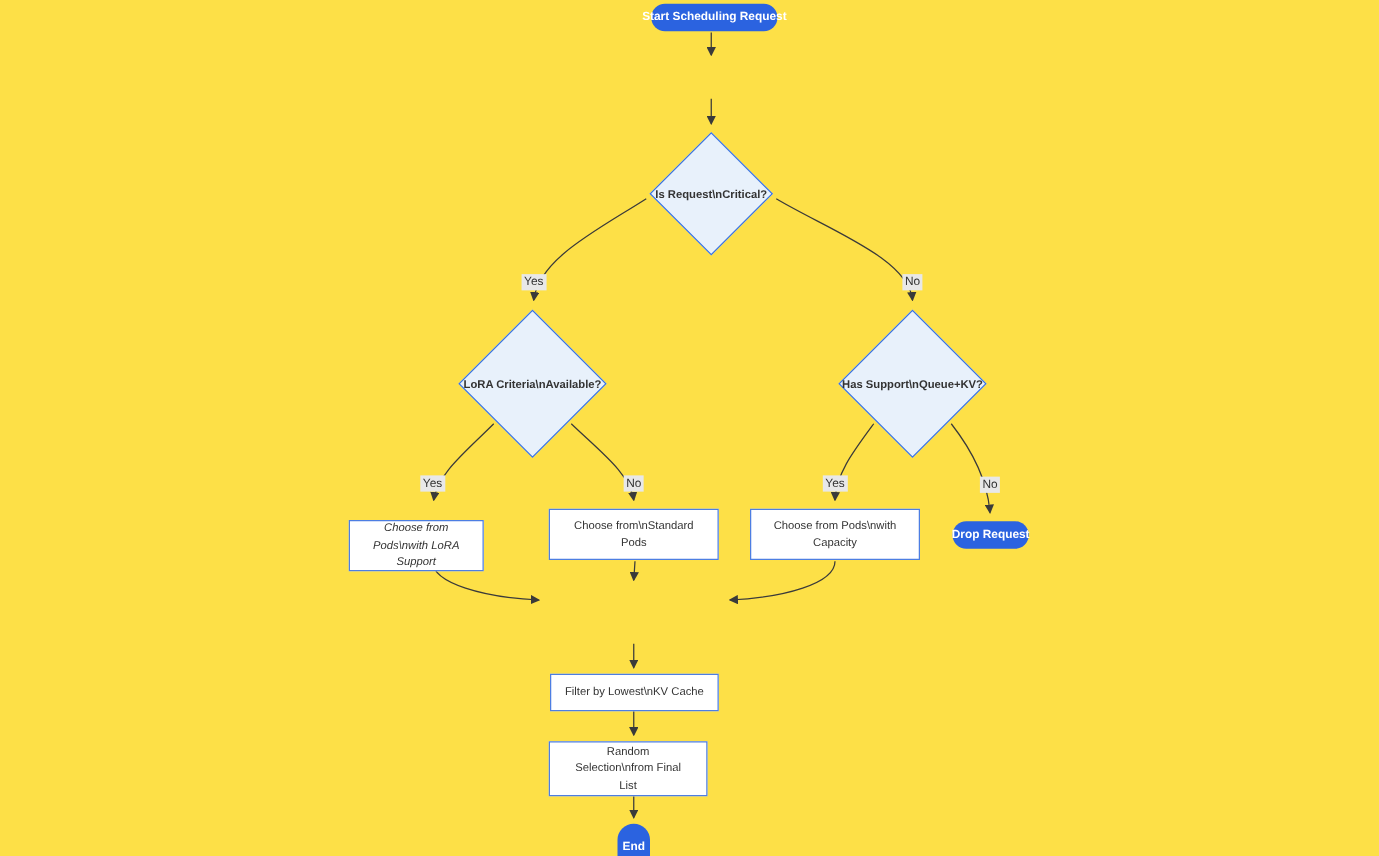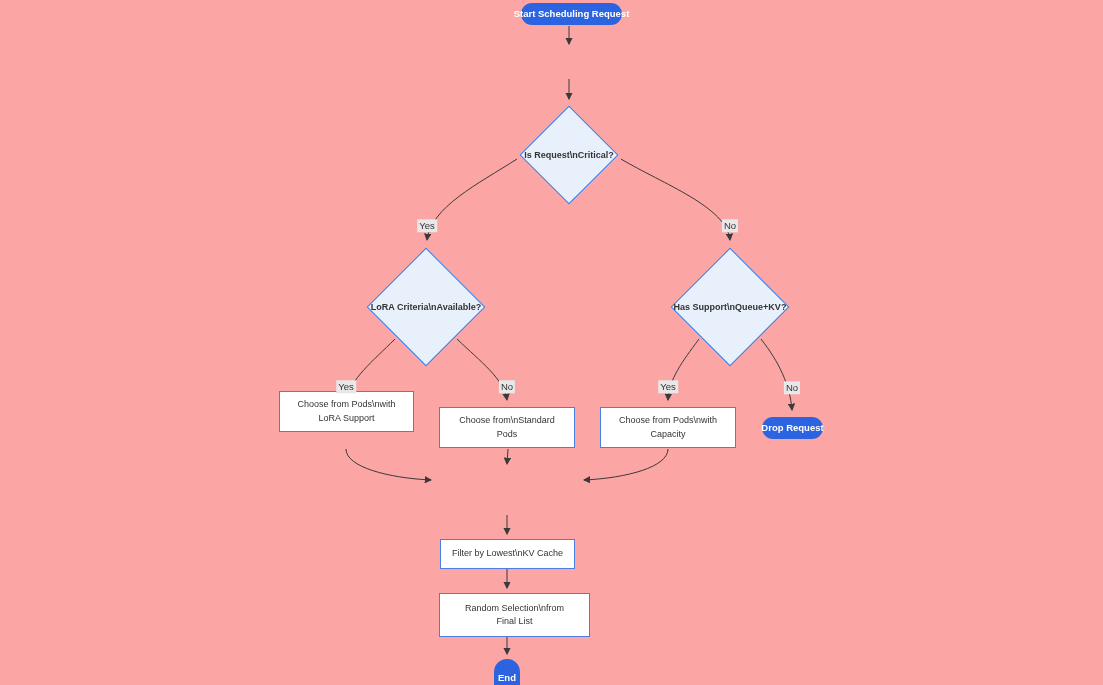--- a/index.html
+++ b/index.html
@@ -3,21 +3,21 @@
 <meta charset="utf-8">
 <style>
   html, body { margin: 0; padding: 0; background: #ffffff; }
   .canvas {
     position: relative;
     width: 1103px;
     height: 685px;
     font-family: "Liberation Sans", sans-serif;
     color: #333333;
     overflow: hidden;
-    background: #fca5a5;
+    background: #fde047;
   }
   svg.edge-layer { position: absolute; left: 0; top: 0; width: 1103px; height: 685px; }
   .edge-path { fill: none; stroke: var(--edge-color); stroke-width: 1px; }
 
   .node {
     position: absolute;
     display: flex;
     align-items: center;
     justify-content: center;
     text-align: center;
@@ -108,32 +108,32 @@
   <div class="diamond-wrap" style="left:365px; top:248px; width:122px; height:118px;">
     <div class="diamond-shape" style="width:84px; height:84px;"></div>
     <div class="diamond-label">LoRA Criteria\nAvailable?</div>
   </div>
 
   <div class="diamond-wrap" style="left:669px; top:248px; width:122px; height:118px;">
     <div class="diamond-shape" style="width:84px; height:84px;"></div>
     <div class="diamond-label">Has Support\nQueue+KV?</div>
   </div>
 
-  <div class="node process" style="left:279px; top:391px; width:135px; height:41px; padding:0 13px;">Choose from Pods\nwith LoRA Support</div>
+  <div class="node process" style="left:279px; top:416px; width:108px; height:41px; padding:0 13px;font-style:italic;">Choose from Pods\nwith LoRA Support</div>
 
   <div class="node process" style="left:439px; top:407px; width:136px; height:41px; padding:0 16px;">Choose from\nStandard Pods</div>
 
   <div class="node process" style="left:600px; top:407px; width:136px; height:41px; padding:0 14px;">Choose from Pods\nwith Capacity</div>
 
   <div class="node stadium" style="left:762px; top:417px; width:61px; height:22px;">Drop Request</div>
 
 
   <div class="node process nowrap" style="left:440px; top:539px; width:135px; height:30px;">Filter by Lowest\nKV Cache</div>
 
-  <div class="node process" style="left:439px; top:593px; width:151px; height:44px; padding:0 15px;">Random Selection\nfrom Final List</div>
+  <div class="node process" style="left:439px; top:593px; width:127px; height:44px; padding:0 15px;">Random Selection\nfrom Final List</div>
 
   <div class="node stadium" style="left:494px; top:659px; width:26px; height:38px;">End</div>
 
   <span class="edge-label" style="left:427px; top:226px;">Yes</span>
   <span class="edge-label" style="left:730px; top:226px;">No</span>
   <span class="edge-label" style="left:346px; top:387px;">Yes</span>
   <span class="edge-label" style="left:507px; top:387px;">No</span>
   <span class="edge-label" style="left:668px; top:387px;">Yes</span>
   <span class="edge-label" style="left:792px; top:388px;">No</span>
 

